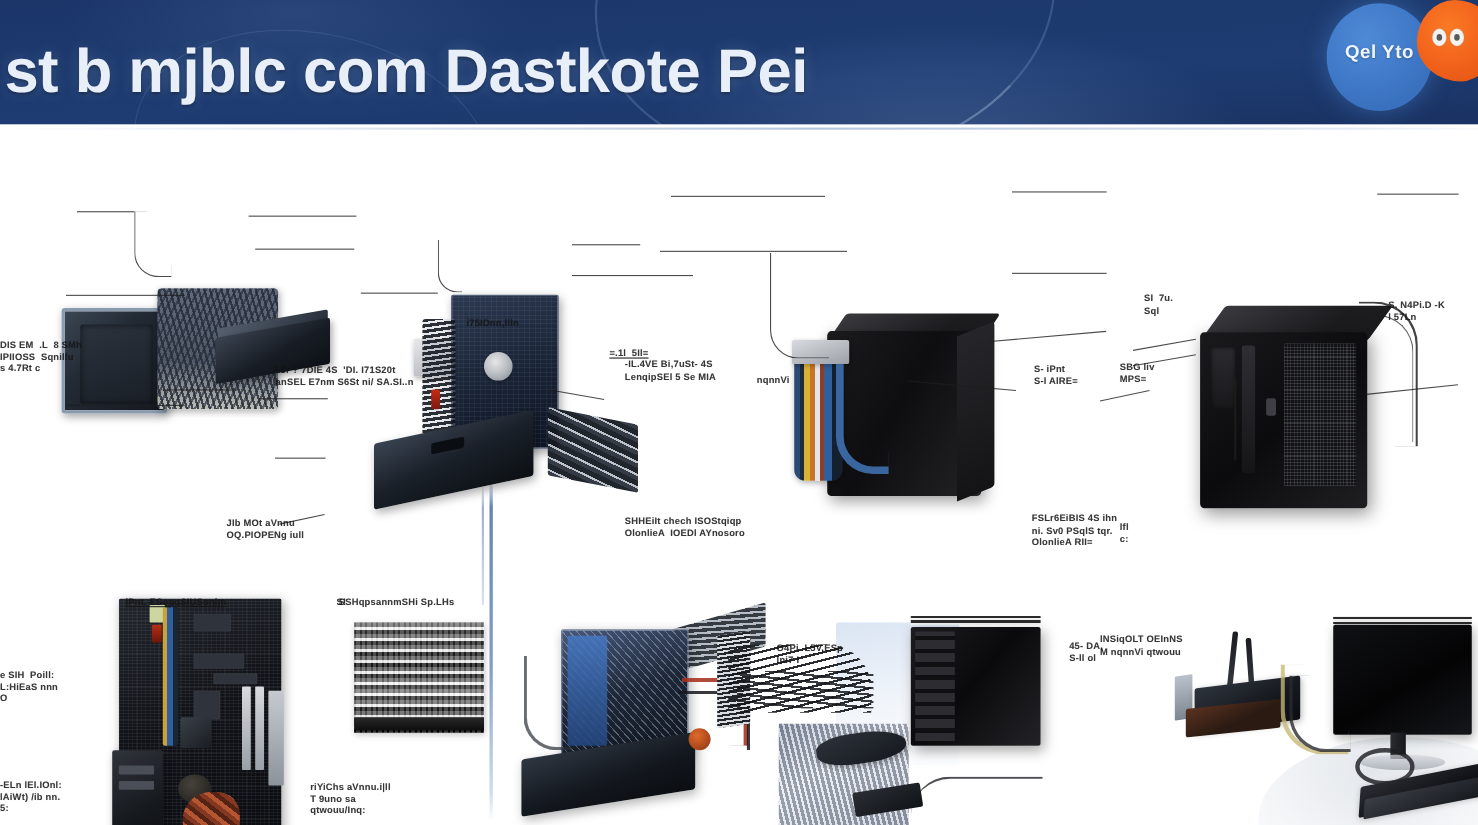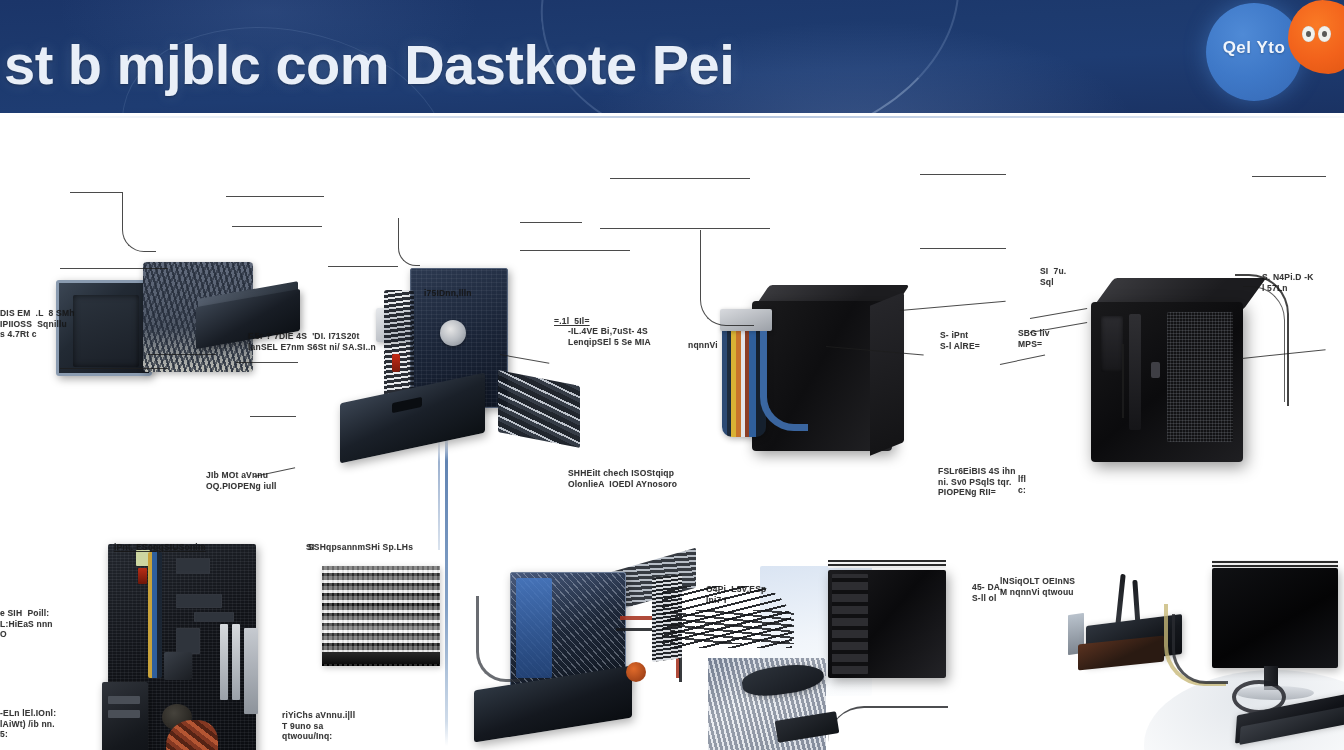--- a/index.html
+++ b/index.html
@@ -796,21 +796,21 @@
     <div class="label sm" style="left: 554px; top: 316px; text-decoration: underline;">=.1l  5Il=</div>
     <div class="label sm" style="left: 568px; top: 326px;">-IL.4VE Bi,7uSt- 4S
 LenqipSEl 5 Se MIA</div>
     <div class="label sm" style="left: 532px; top: 468px; margin-left: 36px;">SHHEiIt chech ISOStqiqp
 OlonlieA  IOEDl AYnosoro</div>
     <div class="label sm" style="left: 688px; top: 340px;">nqnnVi</div>
     <div class="label sm" style="left: 940px; top: 330px;">S- iPnt
 S-l AlRE=</div>
     <div class="label sm" style="left: 938px; top: 466px;">FSLr6EiBIS 4S ihn
 ni. Sv0 PSqlS tqr.
-PIOPENg RII=</div>
+OlonlieA RII=</div>
     <div class="label sm" style="left: 1040px; top: 266px;">SI  7u.
 Sql</div>
     <div class="label sm" style="left: 1262px; top: 272px;">S. N4Pi.D -K
 l 57Ln</div>
     <div class="label sm" style="left: 1018px; top: 328px;">SBG liv
 MPS=</div>
     <div class="label sm" style="left: 1018px; top: 474px;">lfl
 c:</div>
     <div class="label sm" style="left: 114px; top: 542px; text-decoration: underline;">iPnt. ESoqqSIUSonim</div>
     <div class="label sm" style="left: 306px; top: 542px;">S!</div>

